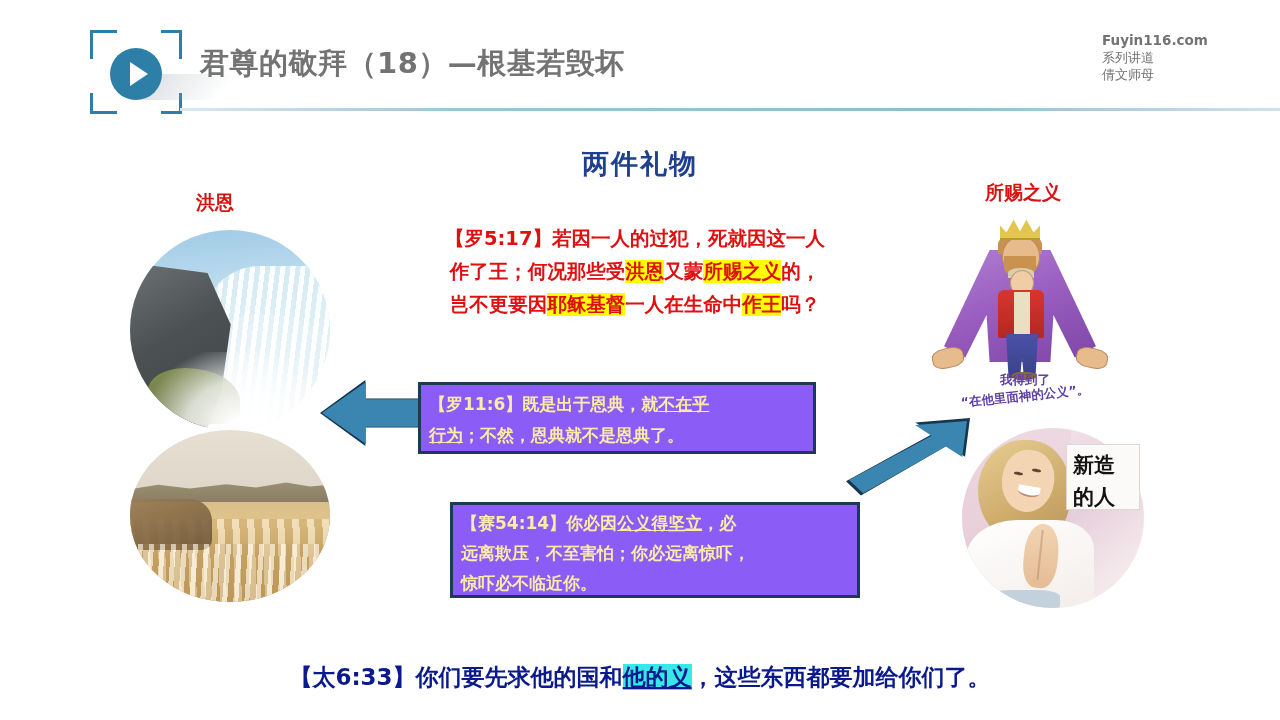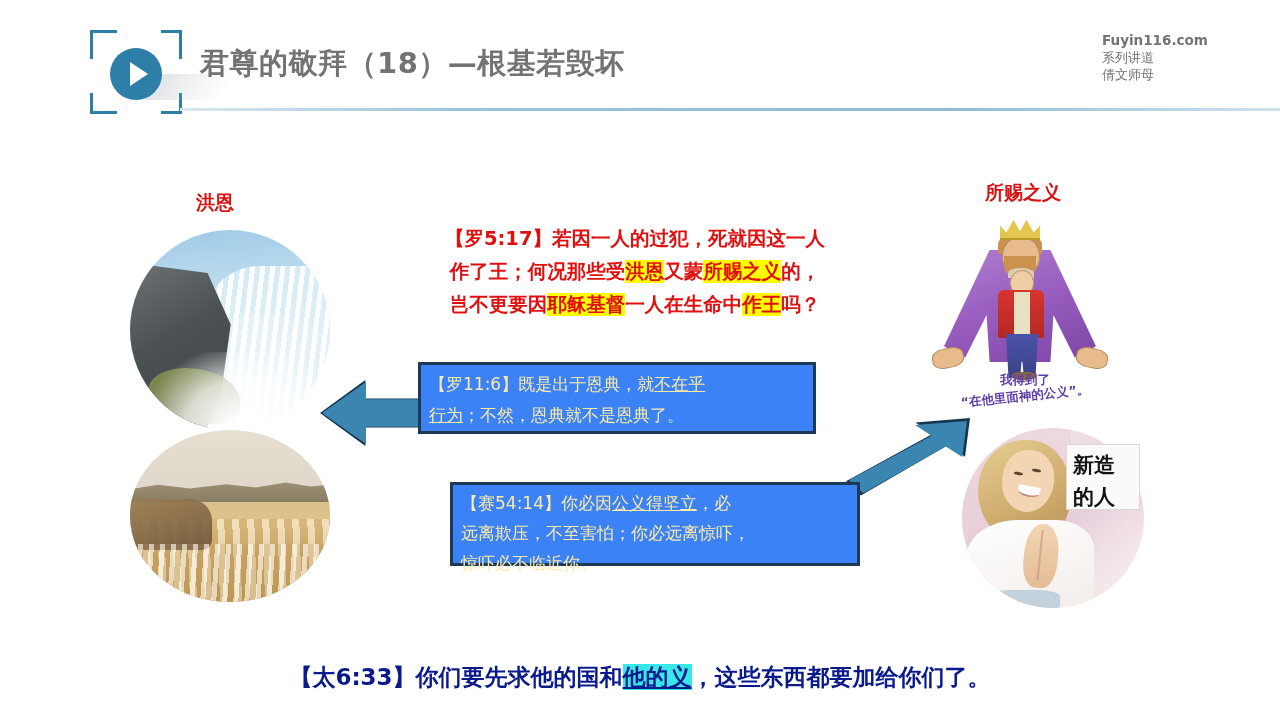--- a/index.html
+++ b/index.html
@@ -181,26 +181,26 @@
     position:absolute;left:846px;top:418px;width:124px;height:88px;background:#16354f;
     clip-path:polygon(0 72%,70% 18%,56% 5%,100% 0,96% 44%,82% 31%,12% 88%);
   }
   .arrow-right{
     position:absolute;left:849px;top:421px;width:118px;height:82px;background:#3b86b0;
     clip-path:polygon(0 72%,70% 18%,56% 5%,100% 0,96% 44%,82% 31%,12% 88%);
   }
 
   
   .qbox{
-    position:absolute;background:#3b82f6;border:3px solid #1c3a55;box-sizing:border-box;
-    color:#fbeaa8;font-weight:normal;
+    position:absolute;background:#8b5cf6;border:3px solid #1c3a55;box-sizing:border-box;
+    color:#fbeaa8;font-weight:bold;margin-top:20px;
   }
   .qbox .ln{display:block;white-space:nowrap;}
   .q1{left:418px;top:362px;width:398px;height:72px;font-size:17px;line-height:31px;padding:4px 0 0 8px;}
-  .q2{left:450px;top:482px;width:410px;height:84px;font-size:17px;line-height:30px;padding:3px 0 0 8px;}
+  .q2{left:450px;top:482px;width:410px;height:96px;font-size:17px;line-height:30px;padding:3px 0 0 8px;}
   .u{text-decoration:underline;}
 
   
   .bottom-verse{
     position:absolute;left:0;right:0;top:626px;text-align:center;
     font-size:23px;font-weight:bold;color:#0a1a8c;white-space:nowrap;margin-top:36px;
   }
   .hl-c{background:#36e8e8;text-decoration:underline;}
 </style>
 </head>
@@ -218,20 +218,21 @@
   </div>
   <div class="hdr-title">君尊的敬拜（18）—根基若毁坏</div>
   <div class="hdr-rule"></div>
 
   <div class="brand">
     <div class="b1">Fuyin116.com</div>
     <div>系列讲道</div>
     <div>倩文师母</div>
   </div>
 
+  <div class="sec-title">两件礼物</div>
 
   <div class="lbl-red lbl-left">洪恩</div>
   <div class="lbl-red lbl-right">所赐之义</div>
 
   <div class="rom517">
     <div><span>【罗5:17】若因一人的过犯，死就因这一人</span></div>
     <div><span>作了王；何况那些受</span><span class="hl-y">洪恩</span><span>又蒙</span><span class="hl-y">所赐之义</span><span>的，</span></div>
     <div><span>岂不更要因</span><span class="hl-y">耶稣基督</span><span>一人在生命中</span><span class="hl-y">作王</span><span>吗？</span></div>
   </div>
 

